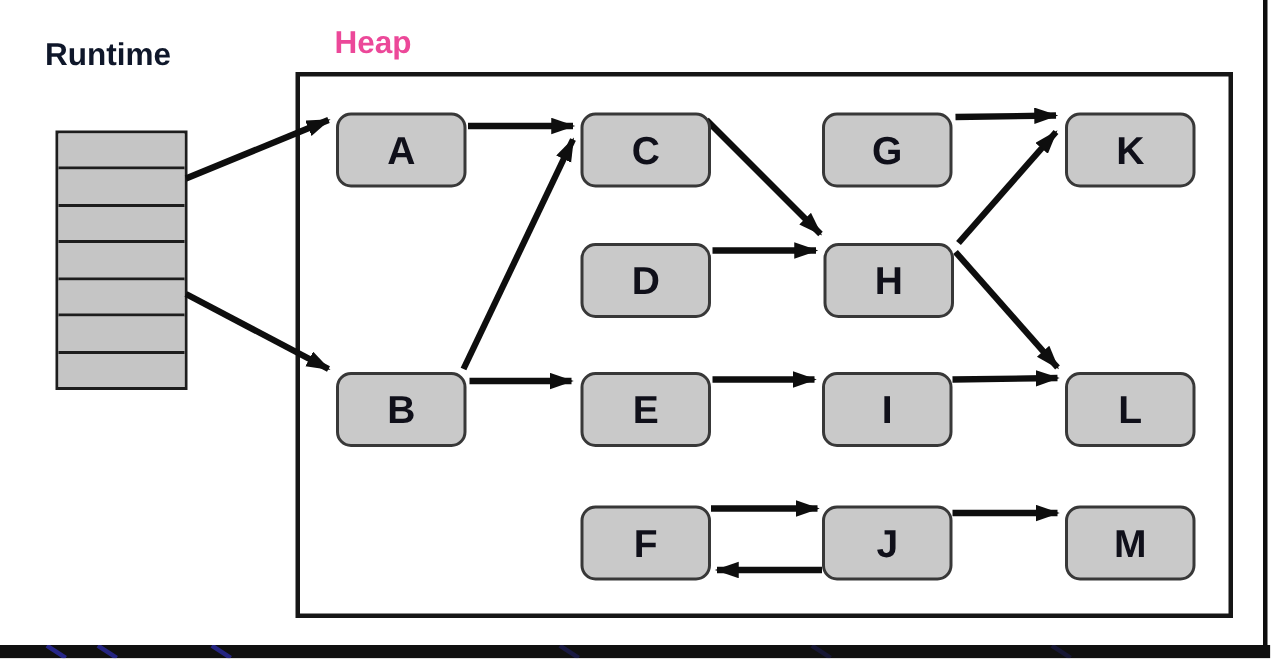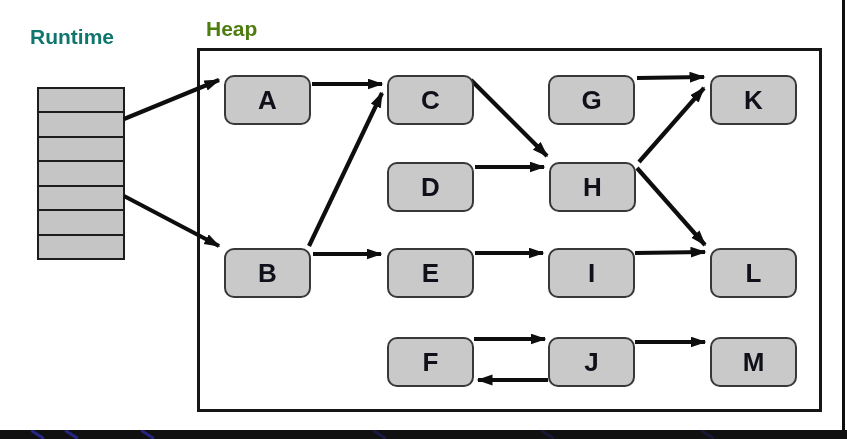--- a/index.html
+++ b/index.html
@@ -7,35 +7,35 @@
   .canvas{
     position:relative;
     width:847px;height:439px;
     background:#ffffff;
     overflow:hidden;
     font-family:"Liberation Sans", sans-serif;
   }
   .stack-label{
     position:absolute;left:16px;top:26px;width:112px;
     text-align:center;font-weight:bold;font-size:21px;line-height:22px;
-    color:#0f766e;letter-spacing:0px;
+    color:#0f172a;letter-spacing:0px;
   }
   .stack-box{
     position:absolute;left:37px;top:87px;width:88px;height:173px;
     border:2.5px solid #1d1d1d;box-sizing:border-box;
     display:flex;flex-direction:column;
   }
   .stack-cell{
     flex:1;background:var(--stack-cell-fill);
     border-bottom:2px solid #1d1d1d;
   }
   .stack-cell:last-child{border-bottom:none;}
   .heap-label{
-    position:absolute;left:206px;top:17px;
-    font-weight:bold;font-size:21px;color:#4d7c0f;
+    position:absolute;left:223px;top:17px;
+    font-weight:bold;font-size:21px;color:#ec4899;
   }
   .heap-box{
     position:absolute;left:197px;top:48px;width:625px;height:364px;
     border:3px solid #161616;box-sizing:border-box;background:transparent;
   }
   .node{
     position:absolute;width:87px;height:50px;box-sizing:border-box;
     background:var(--node-fill);
     border:2.5px solid var(--node-border);
     border-radius:10px;

